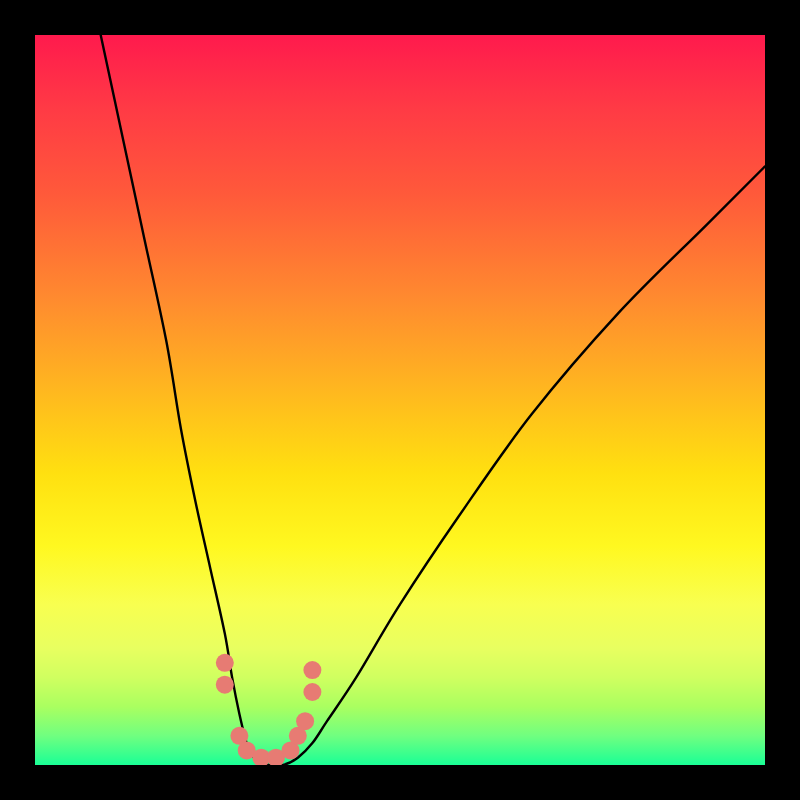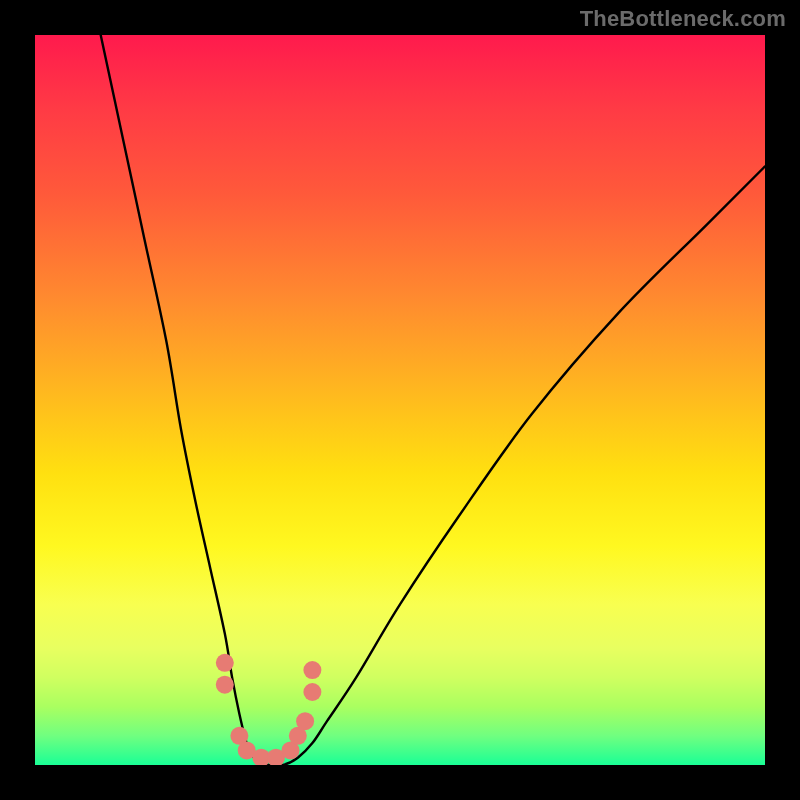--- a/index.html
+++ b/index.html
@@ -57,21 +57,20 @@
     position: absolute;
     inset: 0;
     width: 100%;
     height: 100%;
   }
 </style>
 </head>
 <body>
 
 <div class="frame">
-  <div class="watermark">TheBottleneck.com</div>
 
   <div class="plot">
     <div class="bg-gradient"></div>
     <svg class="curves" viewBox="0 0 730 730" preserveAspectRatio="none">
       <g id="series-layer">
           <path d="M 65.7,0 C 69.35,17.033333333333342 80.3,68.13333333333338 87.6,102.20000000000005 C 94.89999999999999,136.2666666666667 102.2,170.33333333333331 109.5,204.39999999999998 C 116.8,238.46666666666664 125.31666666666668,274.9666666666667 131.4,306.6 C 137.48333333333335,338.23333333333335 141.13333333333333,367.43333333333334 146,394.2 C 150.86666666666667,420.96666666666664 155.73333333333332,444.0833333333333 160.6,467.2 C 165.46666666666667,490.31666666666666 170.33333333333331,511 175.2,532.9 C 180.06666666666666,554.8 186.15,580.35 189.8,598.6 C 193.45000000000002,616.85 194.66666666666669,629.0166666666667 197.10000000000002,642.4 C 199.53333333333336,655.7833333333333 201.96666666666667,667.9499999999999 204.4,678.9 C 206.83333333333334,689.85 209.26666666666665,700.8 211.7,708.1 C 214.13333333333333,715.4000000000001 215.35,719.0500000000001 219,722.7 C 222.65,726.35 228.73333333333332,728.7833333333333 233.6,730 C 238.46666666666667,731.2166666666667 243.33333333333334,731.2166666666667 248.20000000000002,730 C 253.0666666666667,728.7833333333333 257.93333333333334,726.35 262.8,722.7 C 267.6666666666667,719.0500000000001 272.5333333333333,714.1833333333334 277.4,708.1 C 282.26666666666665,702.0166666666667 284.7,697.1500000000001 292,686.2 C 299.3,675.25 309.0333333333333,661.8666666666667 321.2,642.4 C 333.3666666666667,622.9333333333333 347.9666666666667,596.1666666666666 365,569.4 C 382.0333333333333,542.6333333333333 401.5,513.4333333333333 423.4,481.79999999999995 C 445.29999999999995,450.16666666666663 469.6333333333334,413.6666666666667 496.40000000000003,379.6 C 523.1666666666667,345.53333333333336 554.8,309.0333333333333 584,277.4 C 613.2,245.76666666666662 647.2666666666667,214.13333333333327 671.6,189.79999999999995 C 695.9333333333334,165.46666666666664 720.2666666666667,141.1333333333334 730,131.4000000000001" fill="none" stroke="#000000" stroke-width="2.4" stroke-linecap="round"></path>
         </g>
       <g id="markers-layer">
           <circle cx="189.8" cy="627.8" r="9" fill="#e77b73"></circle>
           <circle cx="189.8" cy="649.7" r="9" fill="#e77b73"></circle>

